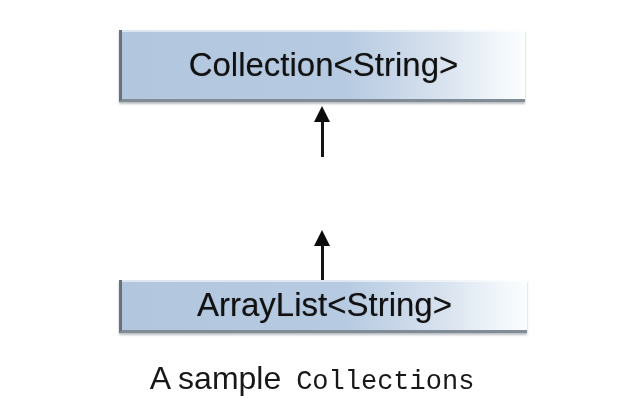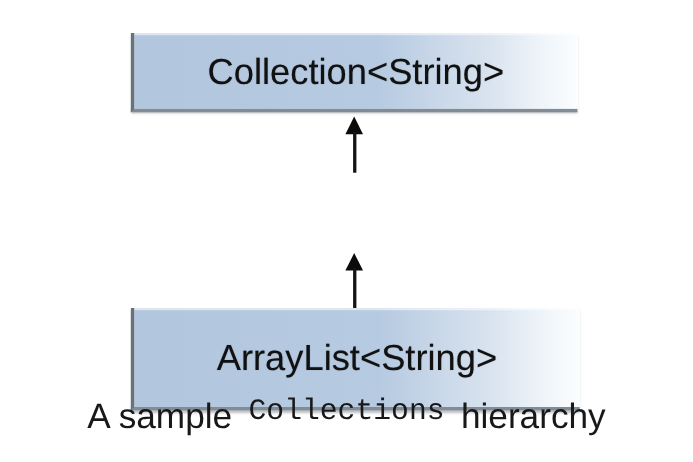--- a/index.html
+++ b/index.html
@@ -30,21 +30,21 @@
     border-bottom: 3px solid #828c96;
     box-shadow: 0 2px 2px rgba(125, 134, 144, 0.55),
                 inset 0 2px 0 rgba(255, 255, 255, 0.55);
     font-size: 33px;
     color: #111111;
     text-shadow: 0 0 1px rgba(17, 17, 17, 0.4);
     white-space: nowrap;
   }
   #node-collection { top: 30px; justify-content: center; }
   #node-list       { top: 157px; height: 73px; }
-  #node-arraylist  { top: 280px; height: 93px; width: 408px; }
+  #node-arraylist  { top: 280px; height: 53px; width: 408px; }
 
   .arrow {
     position: absolute;
     left: 313px;
     width: 18px;
     display: flex;
     flex-direction: column;
     align-items: center;
   }
   #arrow-list-to-collection { top: 106px; height: 51px; }
@@ -63,21 +63,21 @@
     background: #141414;
   }
 
   .caption {
     position: absolute;
     left: 0;
     top: 360px;
     width: 630px;
     display: flex;
     justify-content: center;
-    align-items: flex-start;
+    align-items: flex-end;
     color: #181818;
     white-space: pre;
   }
   .caption .plain {
     font-family: "Liberation Sans", sans-serif;
     font-size: 32px;
   }
   .caption .code {
     font-family: Liberation Mono, monospace;
     font-size: 27px;
@@ -104,16 +104,15 @@
     <div class="arrow-shaft"></div>
   </div>
 
   <div class="node" id="node-arraylist">
     <span>ArrayList&lt;String&gt;</span>
   </div>
 
   <div class="caption">
     <span class="plain">A sample </span>
     <span class="code">Collections</span>
-    <span class="plain"> hierarchy</span>
   </div>
 
 </div>
 
 </body></html>

